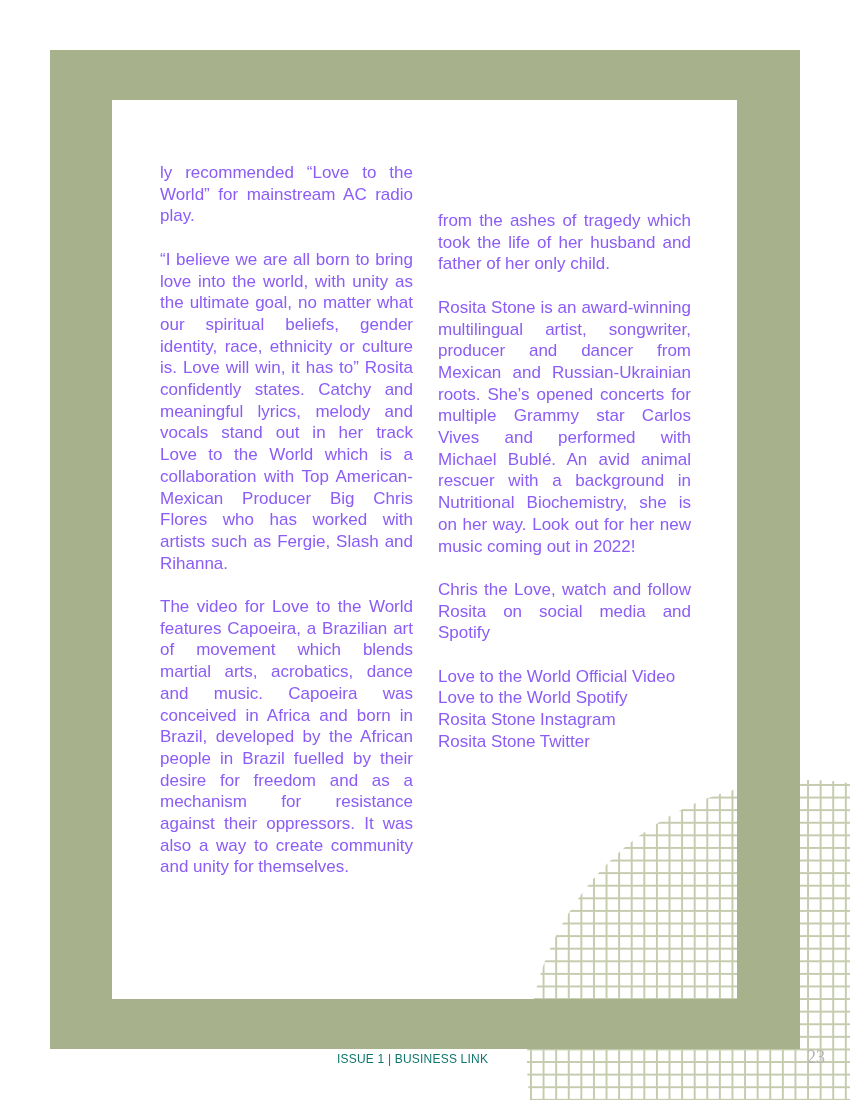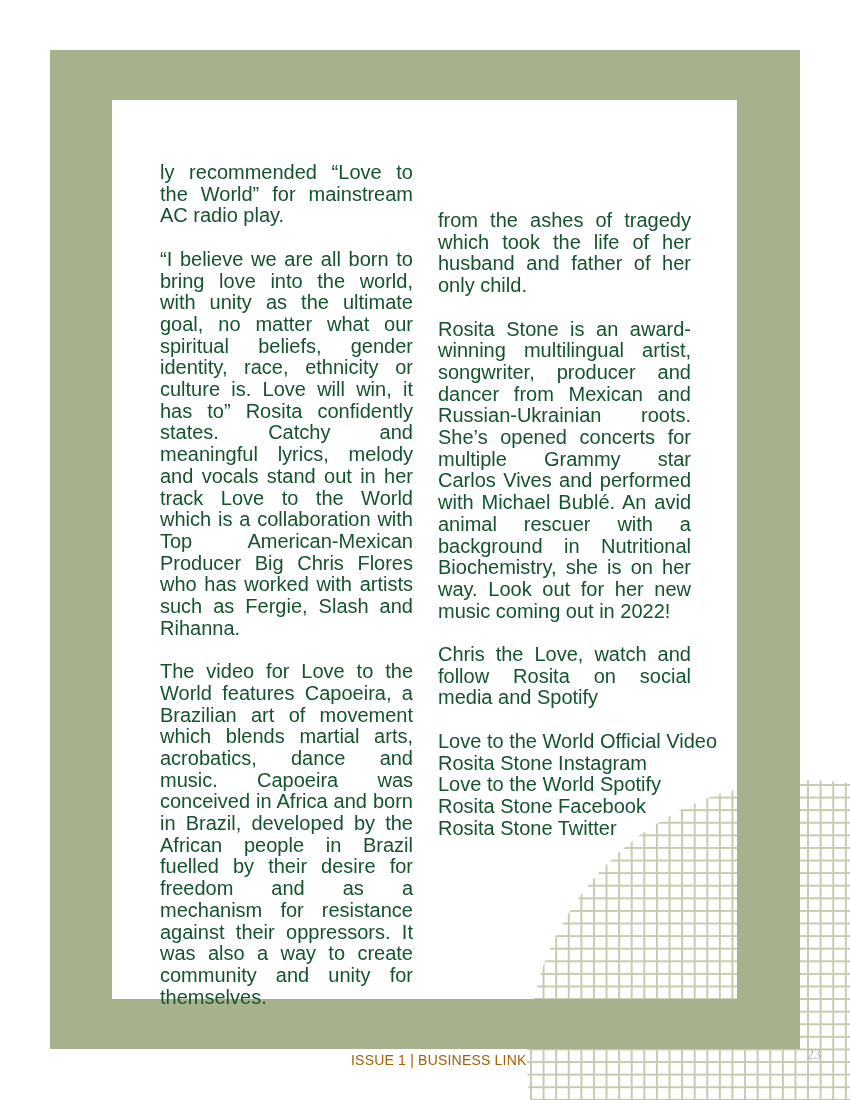--- a/index.html
+++ b/index.html
@@ -28,39 +28,39 @@
       z-index: 1;
     }
     .frame { position: absolute; background: #a7b18b; z-index: 3; }
     .frame.top { left: 50px; top: 50px; width: 750px; height: 50px; }
     .frame.bottom { left: 50px; top: 999px; width: 750px; height: 50px; }
     .frame.left { left: 50px; top: 50px; width: 62px; height: 999px; }
     .frame.right { left: 737px; top: 50px; width: 63px; height: 999px; }
 
     .col {
       position: absolute; top: 162px; width: 253px;
-      font-size: 20px; line-height: 21.7px; color: #14532d;
+      font-size: 17px; line-height: 21.7px; color: #8b5cf6;
       text-align: justify; z-index: 4;
     }
     .col.left { left: 160px; }
     .col.right { left: 438px; margin-top: 48px; }
     .col p { margin: 0 0 21.7px 0; }
     .col p.tight { margin-bottom: 0; }
     .links { margin: 0; padding: 0; list-style: none; text-align: left; }
     .links li { white-space: nowrap; }
 
     .footer {
-      position: absolute; top: 1052px; left: 351px;
-      font-size: 14px; color: #a16207; letter-spacing: 0.2px;
+      position: absolute; top: 1052px; left: 337px;
+      font-size: 12px; color: #0f766e; letter-spacing: 0.2px;
       z-index: 4;
     }
     .page-num {
       position: absolute; top: 1047px; left: 807px;
       font-family: "Liberation Serif", serif;
-      font-size: 14px; color: #b5b5b5; z-index: 4;
+      font-size: 18px; color: #b5b5b5; z-index: 4;
     }
   </style>
 </head>
 <body>
 
 <div class="panel"></div>
 <div class="grid-circle"></div>
 <div class="frame top"></div>
 <div class="frame bottom"></div>
 <div class="frame left"></div>
@@ -71,21 +71,20 @@
   <p>“I believe we are all born to bring love into the world, with unity as the ultimate goal, no matter what our spiritual beliefs, gender identity, race, ethnicity or culture is. Love will win, it has to” Rosita confidently states. Catchy and meaningful lyrics, melody and vocals stand out in her track Love to the World which is a collaboration with Top American-Mexican Producer Big Chris Flores who has worked with artists such as Fergie, Slash and Rihanna.</p>
   <p class="tight">The video for Love to the World features Capoeira, a Brazilian art of movement which blends martial arts, acrobatics, dance and music. Capoeira was conceived in Africa and born in Brazil, developed by the African people in Brazil fuelled by their desire for freedom and as a mechanism for resistance against their oppressors.  It was also a way to create community and unity for themselves.</p>
 </div>
 
 <div class="col right">
   <p>from the ashes of tragedy which took the life of her husband and father of her only child.</p>
   <p>Rosita Stone is an award-winning multilingual artist, songwriter, producer and dancer from Mexican and Russian-Ukrainian roots. She’s opened concerts for multiple Grammy star Carlos Vives and performed with Michael Bublé.  An avid animal rescuer with a background in Nutritional Biochemistry, she is on her way.  Look out for her new music coming out in 2022!</p>
   <p>Chris the Love, watch and follow Rosita on social media and Spotify</p>
   <ul class="links">
     <li>Love to the World Official Video</li>
+    <li>Love to the World Spotify</li>
     <li>Rosita Stone Instagram</li>
-    <li>Love to the World Spotify</li>
-    <li>Rosita Stone Facebook</li>
     <li>Rosita Stone Twitter</li>
   </ul>
 </div>
 
 <div class="footer">ISSUE 1 | BUSINESS LINK</div>
 <div class="page-num">23</div>
 
 </body></html>

